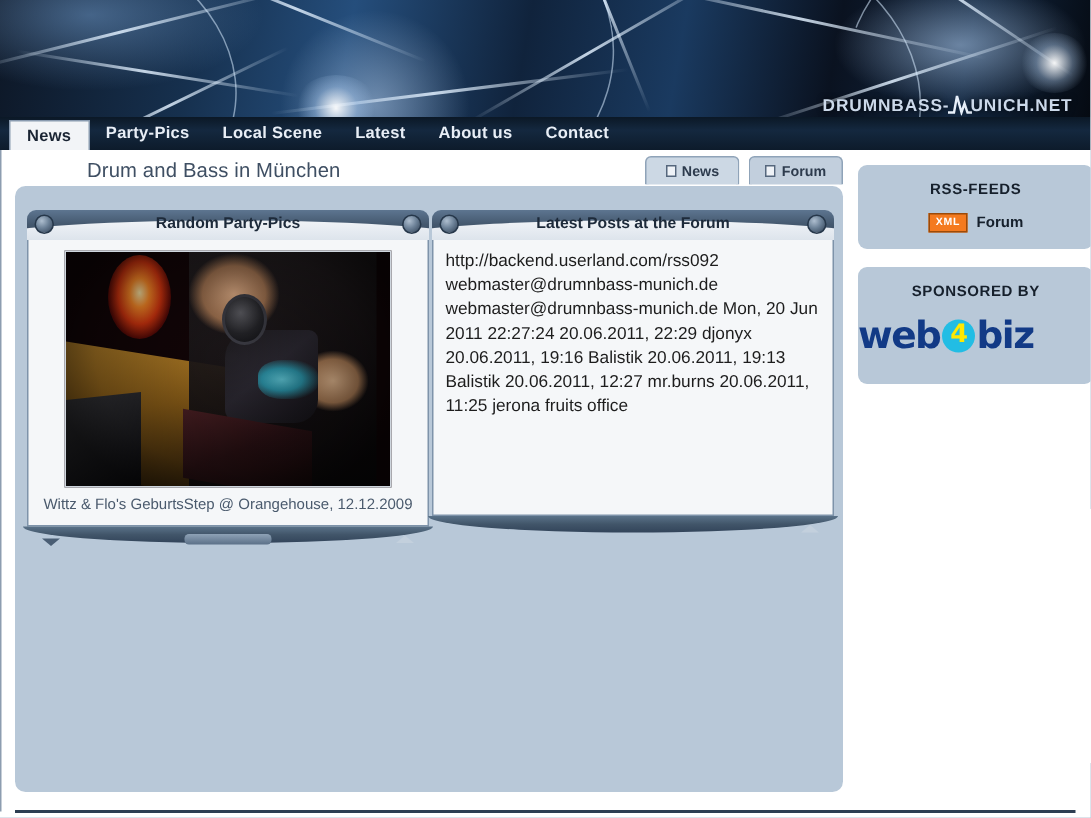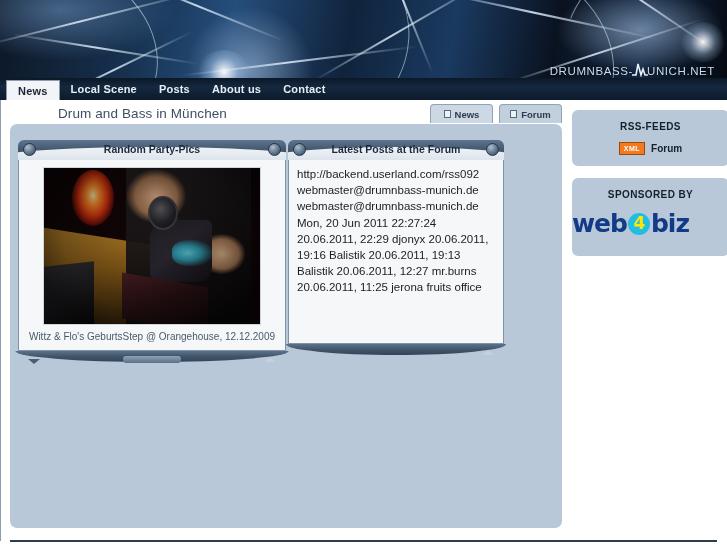--- a/index.html
+++ b/index.html
@@ -46,21 +46,21 @@
   .glow {
     position: absolute;
     border-radius: 50%;
     background: radial-gradient(circle, rgba(255,255,255,0.95) 0%, rgba(190,220,255,0.35) 40%, rgba(255,255,255,0) 72%);
   }
 
   .logo {
     position: absolute;
     right: 12px; top: 62px;
     font-size: 11.5px;
-    font-weight: normal;
+    font-weight: bold;
     letter-spacing: 0.6px;
     color: #ccd9ea;
     display: flex;
     align-items: center;
     gap: 0px;
     text-shadow: 0 0 4px rgba(0,0,0,0.8);
   }
   .logo-wave { display: inline-block; vertical-align: middle; margin: 0 -1px; }
 
   
@@ -299,21 +299,21 @@
   }
 
   .photo-caption {
     text-align: center;
     font-size: 10px;
     color: #4a5a6d;
     padding: 6px 0 4px 0;
   }
 
   
-  #forum-box { left: 288px; top: 140px; width: 216px; }
+  #forum-box { left: 288px; top: 140px; width: 268px; }
   #forum-box .box-body {
     padding: 0;
     height: 184px;
     position: relative;
   }
   .forum-scroll {
     position: absolute;
     left: 2px; top: 2px; right: 2px; bottom: 2px;
     overflow: hidden;
     padding: 4px 6px;
@@ -436,24 +436,27 @@
     </span>
     <span>UNICH.NET</span>
   </div>
 </div>
 
 <div class="navbar">
   <div class="nav-item active">
     <span>News</span>
   </div>
   <div class="nav-item">
+    <span>Party-Pics</span>
+  </div>
+  <div class="nav-item">
     <span>Local Scene</span>
   </div>
   <div class="nav-item">
-    <span>Posts</span>
+    <span>Latest</span>
   </div>
   <div class="nav-item">
     <span>About us</span>
   </div>
   <div class="nav-item">
     <span>Contact</span>
   </div>
 </div>
 
 <div class="left-edge"></div>

